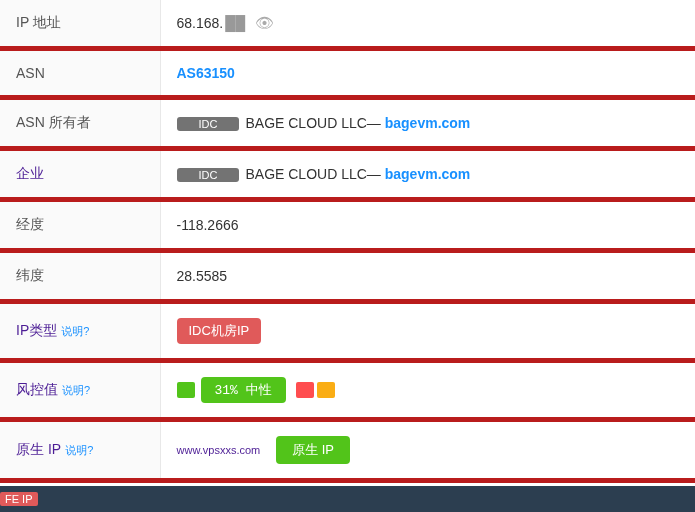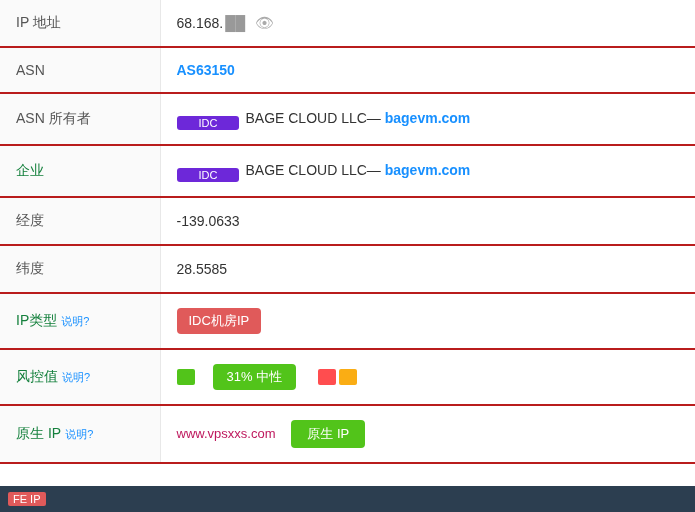--- a/index.html
+++ b/index.html
@@ -7,21 +7,21 @@
       font-family: "Microsoft YaHei", "PingFang SC", Arial, sans-serif;
       font-size: 14px;
       background: #fff;
       color: #333;
     }
     .table {
       width: 100%;
       border-collapse: collapse;
     }
     .table tr {
-      border-bottom: 2px solid #b91c1c;
+      border-bottom: 5px solid #b91c1c;
     }
     .table td {
       padding: 14px 16px;
       vertical-align: middle;
     }
     .label-cell {
       width: 160px;
       color: #555;
       font-size: 14px;
       text-align: left;
@@ -30,43 +30,42 @@
     }
     .value-cell {
       color: #333;
     }
     .link {
       color: #1890ff;
       text-decoration: none;
       font-weight: bold;
     }
     .label-link {
-      color: #15803d;
+      color: #4c1d95;
       text-decoration: none;
       cursor: pointer;
     }
     .explain {
       font-size: 11px;
       color: #1890ff;
       margin-left: 4px;
       text-align: right;
     }
     .flag {
       margin-right: 4px;
     }
     .badge-idc {
       display: inline-block;
-      background: #6d28d9;
+      background: #737373;
       color: #fff;
       font-size: 11px;
       padding: 1px 22px;
       border-radius: 3px;
       margin-right: 6px;
       vertical-align: middle;
-      margin-top: 8px;
     }
     .badge-idc-ip {
       display: inline-block;
       background: #e05a5a;
       color: #fff;
       font-size: 13px;
       padding: 4px 12px;
       border-radius: 4px;
       vertical-align: middle;
     }
@@ -76,21 +75,22 @@
     }
     .eye-icon {
       cursor: pointer;
       color: #aaa;
       margin-left: 4px;
       font-size: 15px;
     }
     .risk-bar-container {
       display: inline-flex;
       align-items: center;
-      gap: 18px;
+      gap: 6px;
+      font-family: Liberation Mono, monospace;
     }
     .risk-green-small {
       display: inline-block;
       width: 18px;
       height: 16px;
       background: #52c41a;
       border-radius: 2px;
     }
     .risk-bar {
       display: inline-block;
@@ -123,32 +123,32 @@
     .native-btn {
       display: inline-block;
       background: #52c41a;
       color: #fff;
       font-size: 13px;
       padding: 5px 16px;
       border-radius: 4px;
       margin-left: 12px;
     }
     .native-site {
-      color: #be185d;
-      font-size: 13px;
+      color: #4c1d95;
+      font-size: 11px;
     }
     .footer-bar {
       position: fixed;
       bottom: 0;
       left: 0;
       width: 100%;
       background: #2c3e50;
       color: #fff;
       font-size: 12px;
-      padding: 6px 8px;
+      padding: 6px 0;
       display: flex;
       align-items: center;
       gap: 8px;
     }
     .footer-tag {
       background: #e05a5a;
       color: #fff;
       font-size: 11px;
       padding: 1px 5px;
       border-radius: 2px;
@@ -195,21 +195,21 @@
       </td>
       <td class="value-cell">
         <span class="badge-idc">IDC</span><span>BAGE CLOUD LLC</span><span>—</span> <a class="link" href="#">bagevm.com</a>
       </td>
     </tr>
 
     <tr>
       <td class="label-cell">
         <span>经度</span>
       </td>
-      <td class="value-cell">-139.0633</td>
+      <td class="value-cell">-118.2666</td>
     </tr>
 
     <tr>
       <td class="label-cell">
         <span>纬度</span>
       </td>
       <td class="value-cell">28.5585</td>
     </tr>
 
     <tr>

